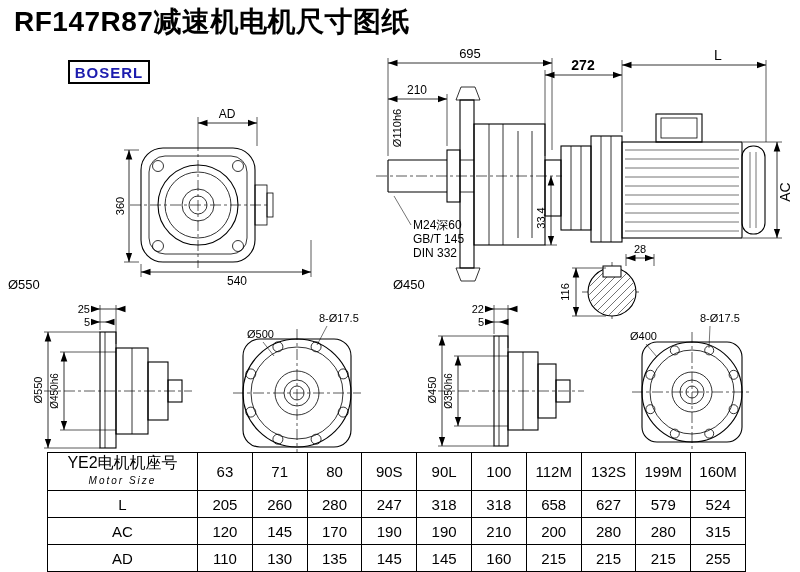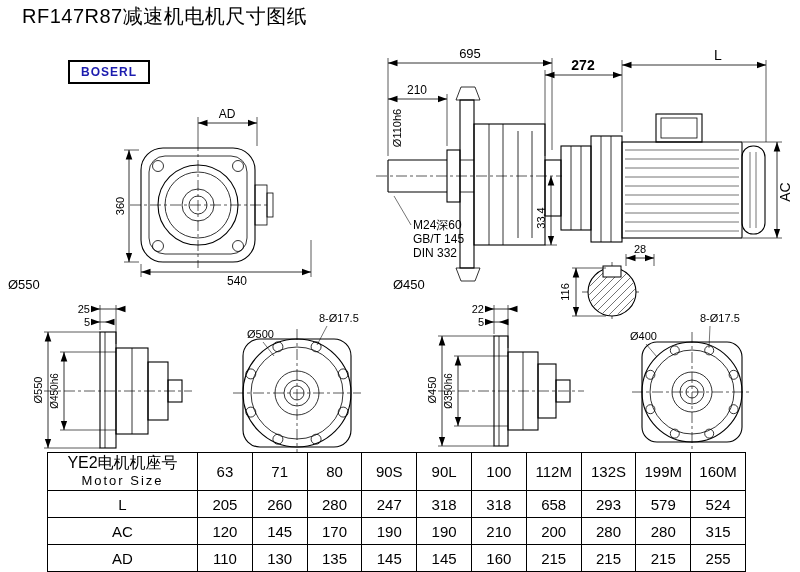--- a/index.html
+++ b/index.html
@@ -1,23 +1,23 @@
 <!DOCTYPE html>
 <html><head>
 <meta charset="utf-8">
 <style>
   * { margin:0; padding:0; box-sizing:border-box; }
   html,body { width:800px; height:572px; background:#fff; overflow:hidden;
               font-family:"Liberation Sans", sans-serif; }
   .page { position:relative; width:800px; height:572px; background:#fff; }
 
-  .title { position:absolute; left:22px; top:3px; font-size:20px; font-weight:normal; color:#000; letter-spacing:0.5px; }
+  .title { position:absolute; left:14px; top:3px; font-size:28px; font-weight:bold; color:#000; letter-spacing:0.5px; }
   .logo  { position:absolute; left:68px; top:60px; width:82px; height:24px; border:2px solid #000;
            display:flex; align-items:center; justify-content:center;
-           color:#1c1cae; font-weight:bold; font-size:12px; letter-spacing:1px; }
+           color:#1c1cae; font-weight:bold; font-size:15px; letter-spacing:1px; }
 
   .drawing { position:absolute; left:0; top:0; width:800px; height:452px; }
 
   
   .ol  { fill:none; stroke:#000; stroke-width:1.1; }
   .olw { fill:#fff; stroke:#000; stroke-width:1.1; }
   .det { fill:none; stroke:#000; stroke-width:0.8; }
   .dl  { fill:none; stroke:#000; stroke-width:0.8; }
   .el  { stroke:#000; stroke-width:0.65; }
   .cl  { fill:none; stroke:#000; stroke-width:0.65; stroke-dasharray:11 3 3 3; }
@@ -30,21 +30,21 @@
   text.b   { font-weight:bold; }
 
   
   .dim-table { position:absolute; top:452px; left:7px; width:699px;
                border-collapse:collapse; table-layout:fixed; background:#fff;margin-left:40px; }
   .dim-table td { border:1px solid #000; text-align:center; vertical-align:middle;
                   font-size:15px; color:#000; height:27px; padding:0; }
   .dim-table tr.hdr td { height:38px; }
   .dim-table td.lbl { width:150px; }
   .hdr-cn { font-size:16px; line-height:18px; }
-  .hdr-en { font-size:13px; line-height:17px; letter-spacing:2px; }
+  .hdr-en { font-size:10px; line-height:17px; letter-spacing:2px;font-style:italic; }
 </style>
 </head>
 <body>
 
 <div class="page">
 
   <div class="title">RF147R87减速机电机尺寸图纸</div>
   <div class="logo">BOSERL</div>
 
   <svg class="drawing" viewBox="0 0 800 452" xmlns="http://www.w3.org/2000/svg">
@@ -338,21 +338,21 @@
       </tr>
       <tr>
         <td class="lbl">L</td>
         <td>205</td>
         <td>260</td>
         <td>280</td>
         <td>247</td>
         <td>318</td>
         <td>318</td>
         <td>658</td>
-        <td>293</td>
+        <td>627</td>
         <td>579</td>
         <td>524</td>
       </tr>
       <tr>
         <td class="lbl">AC</td>
         <td>120</td>
         <td>145</td>
         <td>170</td>
         <td>190</td>
         <td>190</td>

